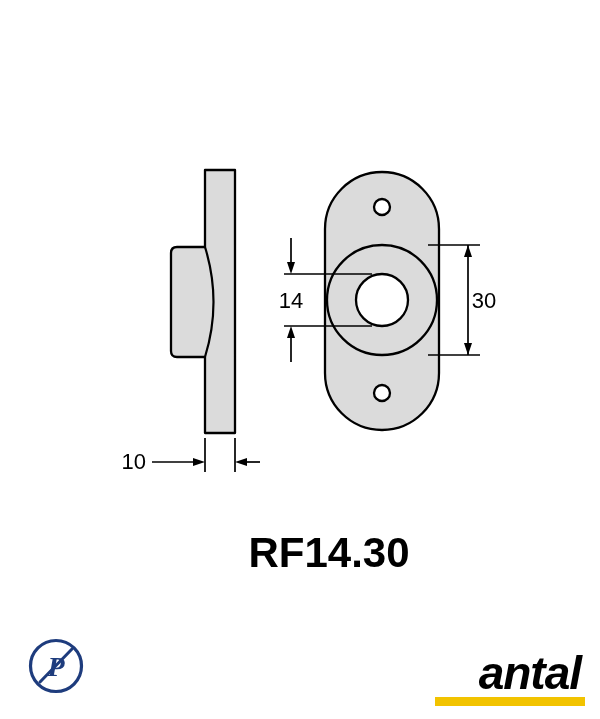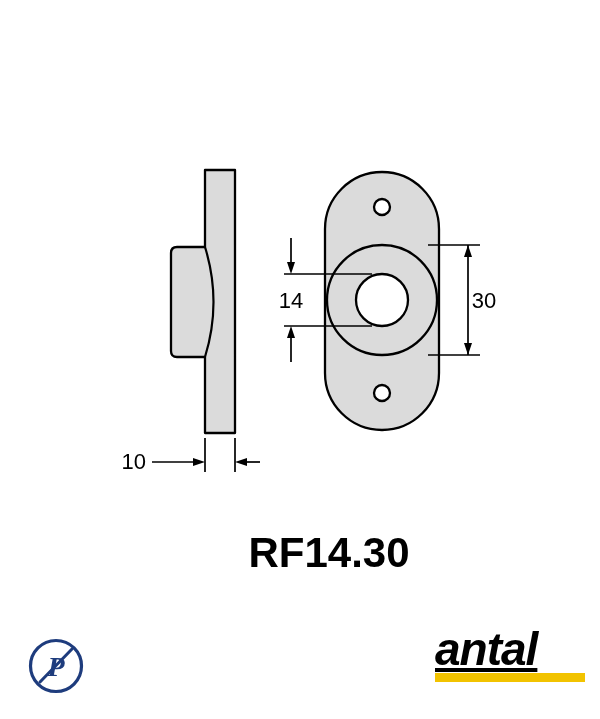--- a/index.html
+++ b/index.html
@@ -22,21 +22,21 @@
   .dim-text{font:400 22px "Liberation Sans", sans-serif;fill:var(--text);}
   .product-code{
     position:absolute;top:529px;left:0;width:100%;text-align:center;
     font:700 42px "Liberation Sans", sans-serif;color:var(--text);
     transform:translateX(29px);
   }
   .roundel{position:absolute;left:27px;top:637px;}
   .roundel-circle{fill:none;stroke:var(--brand-blue);stroke-width:3.2;}
   .roundel-line{stroke:var(--brand-blue);stroke-width:3;stroke-linecap:round;}
   .roundel-letter{font:italic 700 28px "Liberation Serif", serif;fill:var(--brand-blue);}
-  .wordmark{position:absolute;right:15px;bottom:37px;text-decoration:underline;}
+  .wordmark{position:absolute;right:15px;bottom:13px;text-align:right;}
   .wordmark-text{
     font:italic 700 46px "Liberation Sans", sans-serif;
     color:var(--text);letter-spacing:-1px;line-height:0.82;padding-right:4px;
   }
   .wordmark-bar{width:150px;height:9px;background:var(--brand-yellow);margin-top:4px;}
 </style>
 </head>
 <body>
 
 <svg class="drawing-svg" width="600" height="719" viewBox="0 0 600 719">

